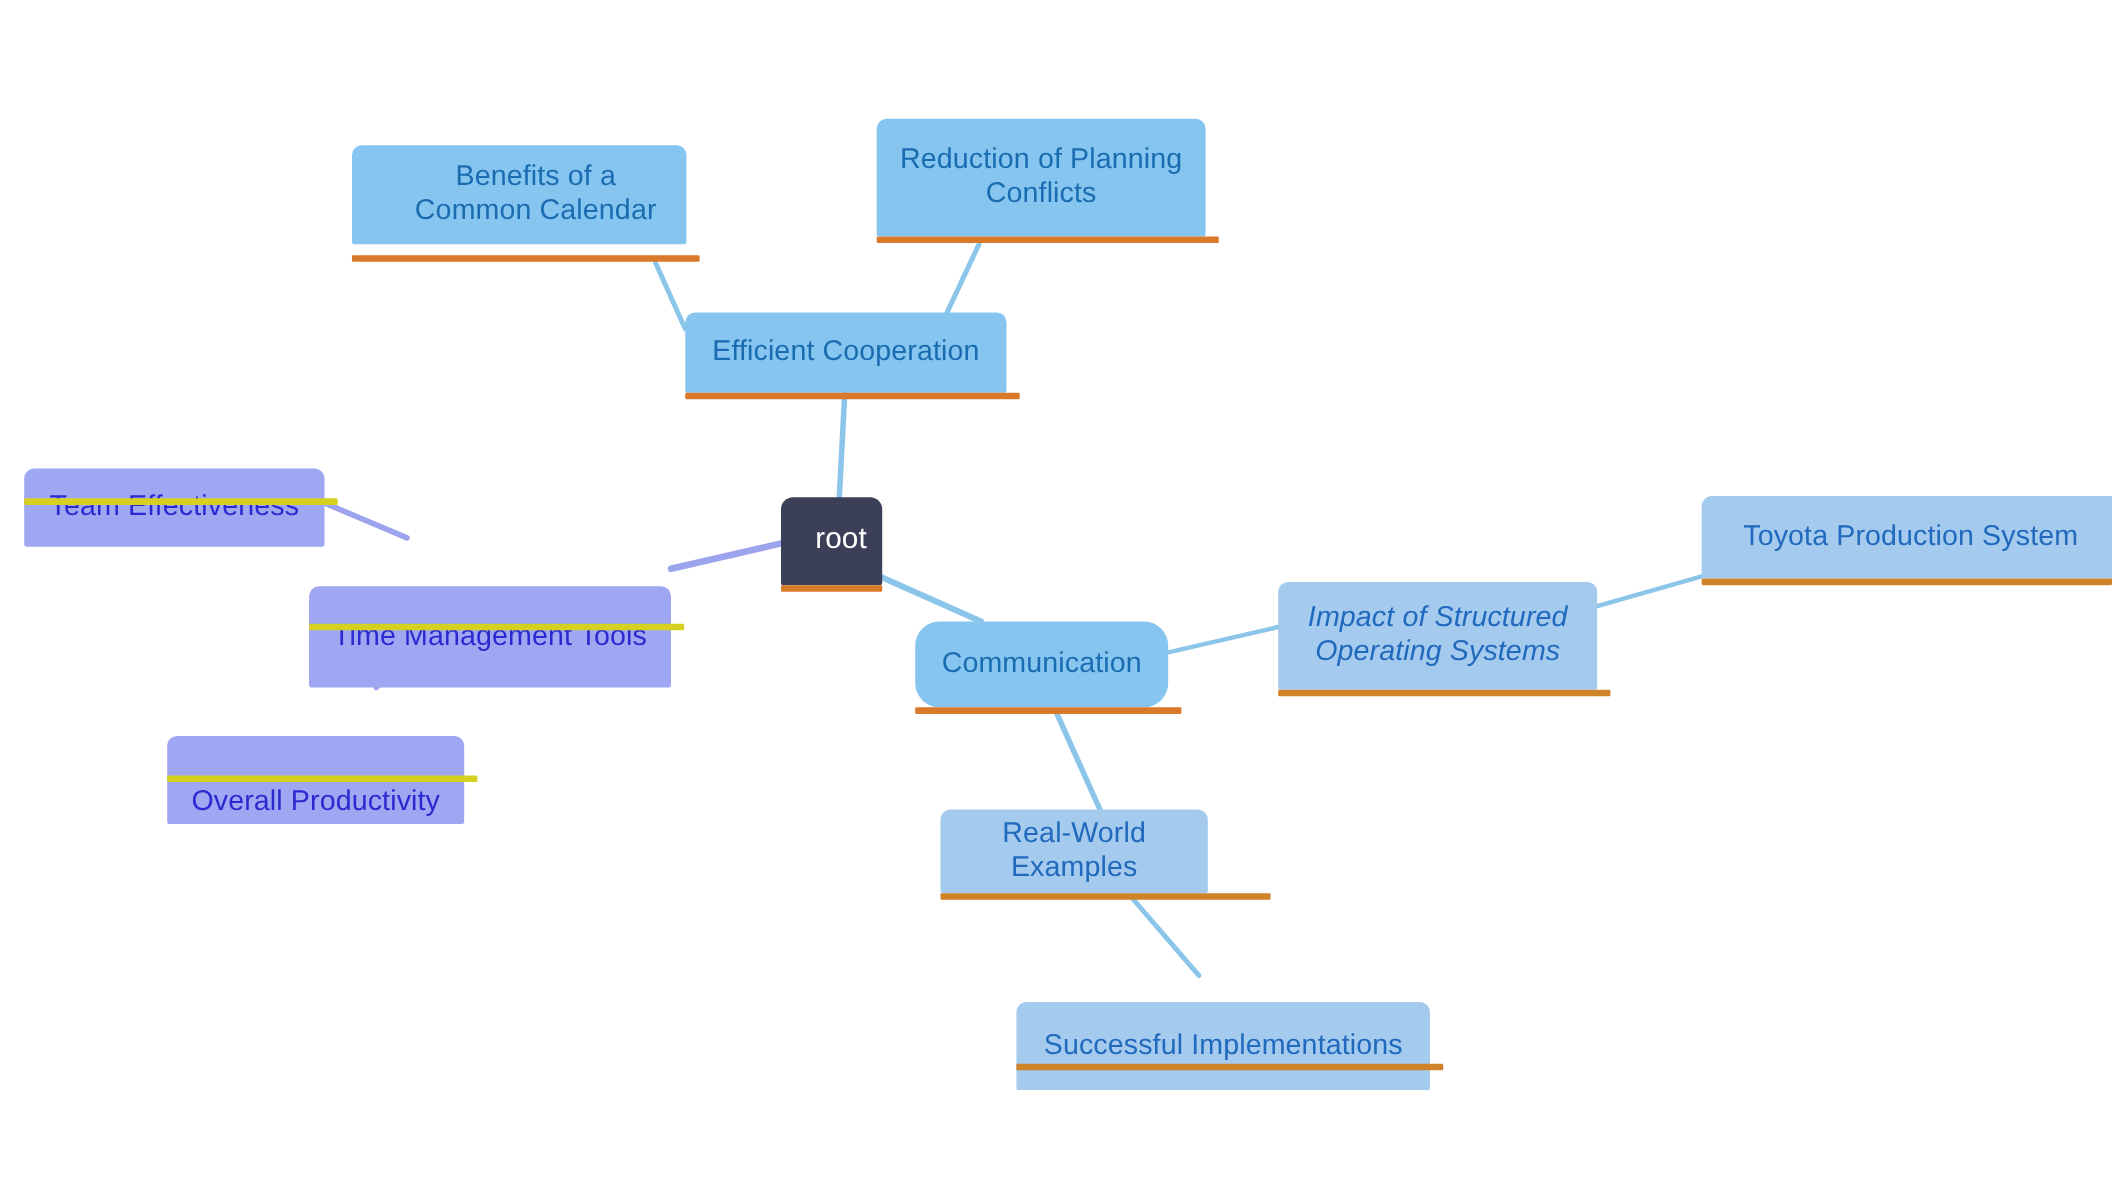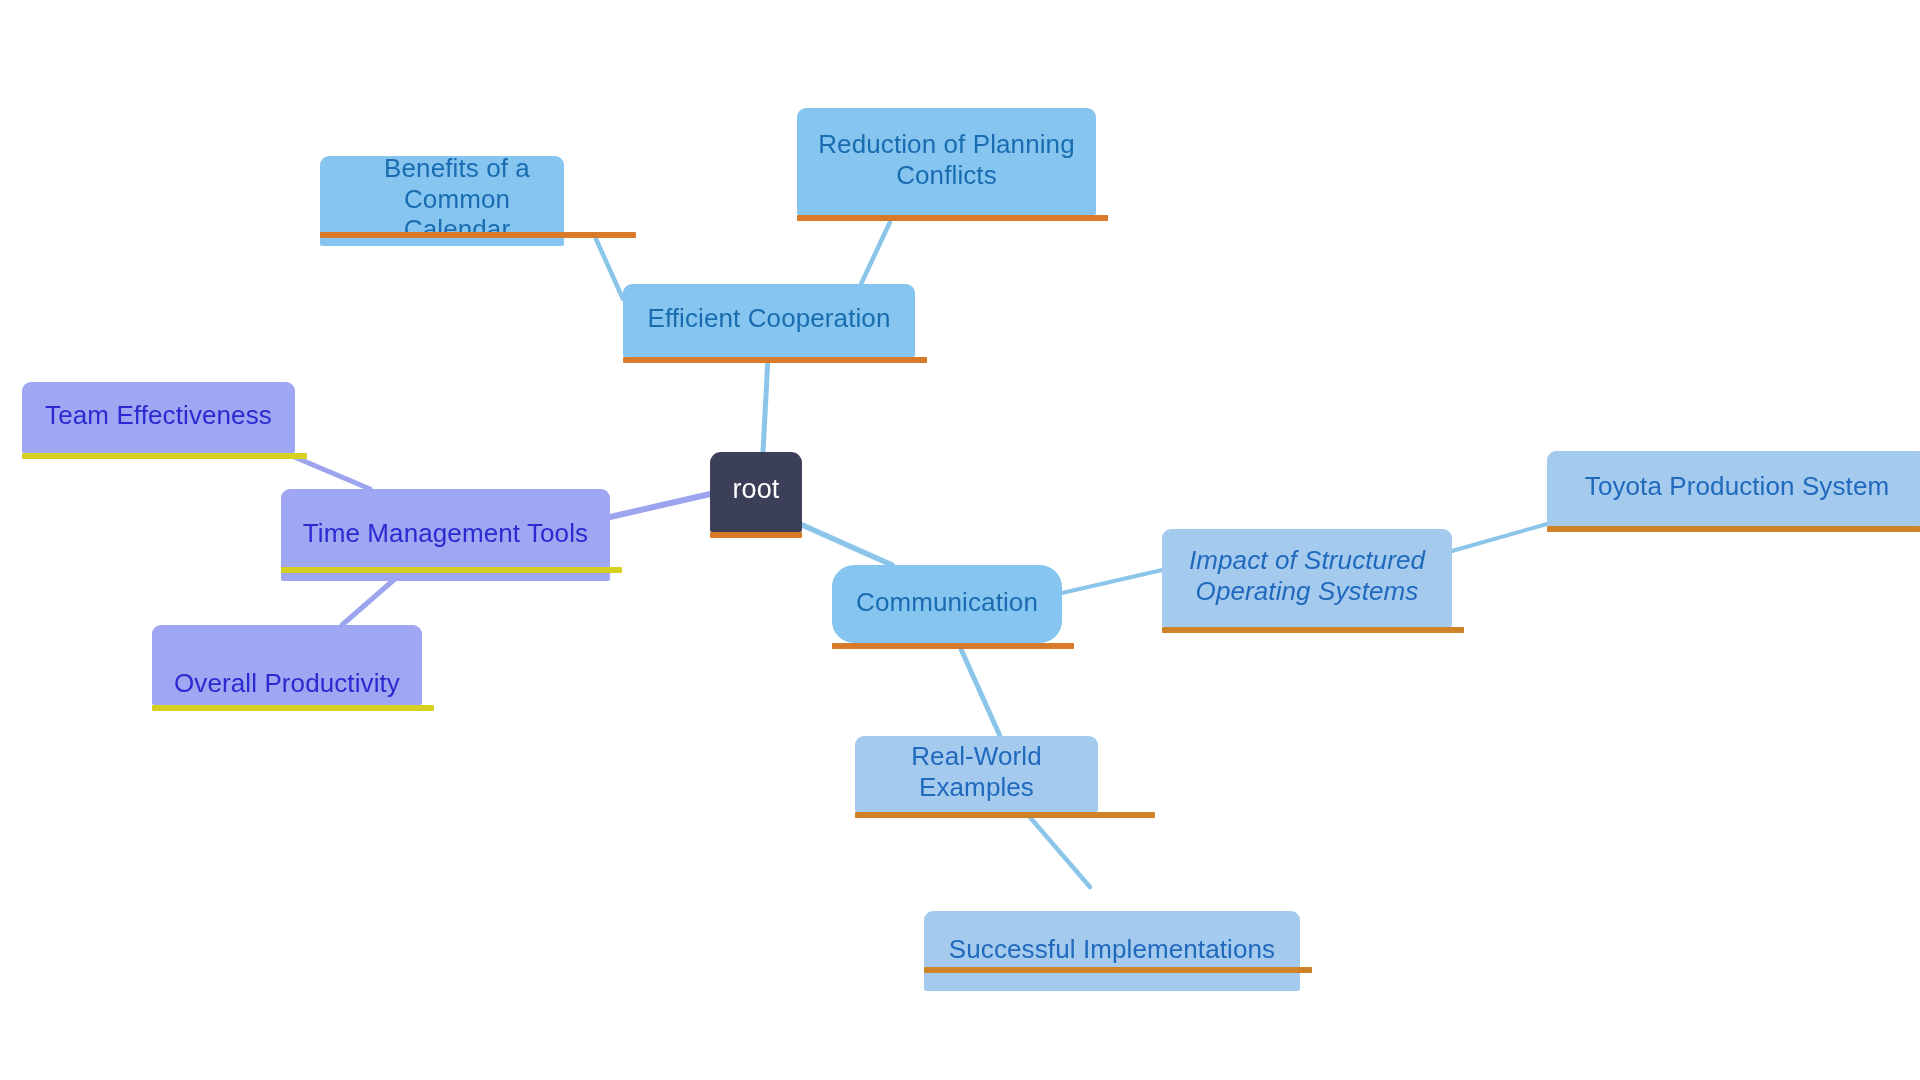--- a/index.html
+++ b/index.html
@@ -64,20 +64,21 @@
   }
   .node.blue.soft {
     background: #a4caee;
     color: #2069bd;
   }
   
   .node.purple {
     background: #9fa6f2;
     color: #2a2ad0;
     font-size: 26px;
+    margin-top: 44px;
   }
   .bar-orange { background: #d9792a; }
   .bar-orange-soft { background: #cf8227; }
   .bar-yellow { background: #d6d120; }
 </style>
 </head>
 <body>
 
 <div id="canvas">
   <svg id="links" viewBox="0 0 1920 1080" width="1920" height="1080">
@@ -87,29 +88,29 @@
       <line x1="710" y1="494" x2="610" y2="517" stroke="#9ca4ee" stroke-width="6" stroke-linecap="round"></line>
       <line x1="370" y1="489" x2="292" y2="456" stroke="#9ca4ee" stroke-width="5" stroke-linecap="round"></line>
       <line x1="404" y1="571" x2="342" y2="625" stroke="#9ca4ee" stroke-width="5" stroke-linecap="round"></line>
       <line x1="800" y1="524" x2="892" y2="565" stroke="#8cc5ea" stroke-width="5.5" stroke-linecap="round"></line>
       <line x1="1062" y1="593" x2="1162" y2="570" stroke="#8cc5ea" stroke-width="4" stroke-linecap="round"></line>
       <line x1="1452" y1="551" x2="1547" y2="524" stroke="#8cc5ea" stroke-width="4" stroke-linecap="round"></line>
       <line x1="960" y1="647" x2="1000" y2="736" stroke="#8cc5ea" stroke-width="5" stroke-linecap="round"></line>
       <line x1="1028" y1="815" x2="1090" y2="887" stroke="#8cc5ea" stroke-width="4.5" stroke-linecap="round"></line>
     </svg>
   <div id="nodes-layer">
-      <div class="node root" style="left: 710px; top: 452px; width: 92px; height: 80px;">
+      <div class="node root" style="left: 710px; top: 452px; width: 92px; height: 80px; text-align: right;">
         <span class="label">root</span>
       </div>
       <div class="node-bar bar-orange" style="left: 710px; top: 532px; width: 92px;"></div>
       <div class="node blue" style="left: 623px; top: 284px; width: 292px; height: 73px;">
         <span class="label">Efficient Cooperation</span>
       </div>
       <div class="node-bar bar-orange" style="left: 623px; top: 357px; width: 304px;"></div>
-      <div class="node blue" style="left: 320px; top: 156px; width: 244px; height: 90px; padding-left: 44px;">
+      <div class="node blue" style="left: 320px; top: 132px; width: 304px; height: 90px; padding-left: 44px;">
         <span class="label">Benefits of a Common Calendar</span>
       </div>
       <div class="node-bar bar-orange" style="left: 320px; top: 232px; width: 316px;"></div>
       <div class="node blue" style="left: 797px; top: 108px; width: 299px; height: 107px;">
         <span class="label">Reduction of Planning Conflicts</span>
       </div>
       <div class="node-bar bar-orange" style="left: 797px; top: 215px; width: 311px;"></div>
       <div class="node purple" style="left: 281px; top: 489px; width: 329px; height: 92px;">
         <span class="label">Time Management Tools</span>
       </div>

